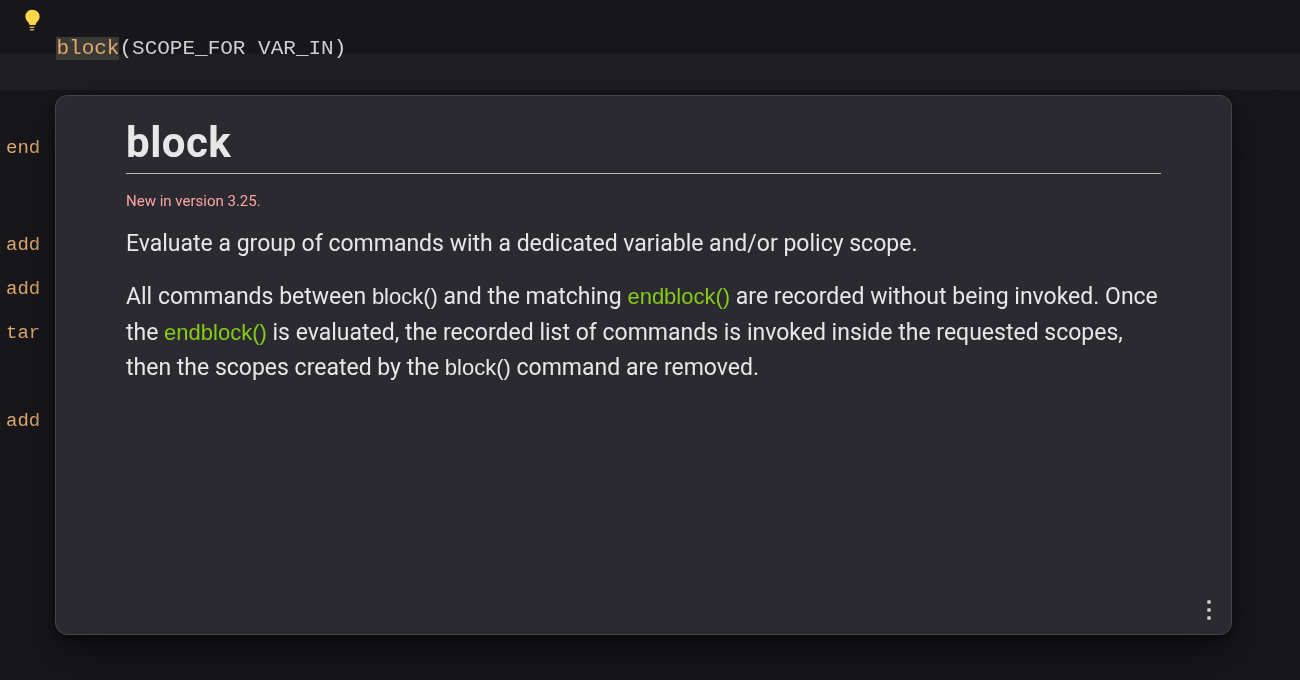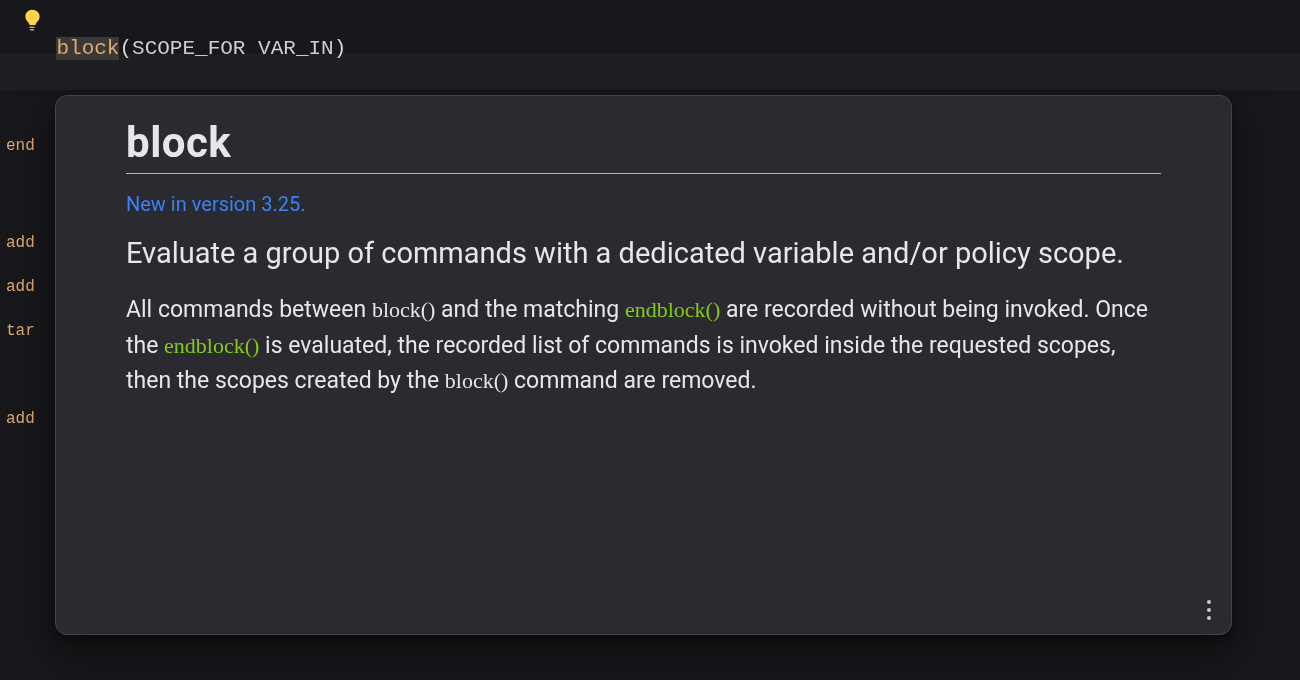--- a/index.html
+++ b/index.html
@@ -42,21 +42,21 @@
   .tok-func-sel {
     background: #3a3935;
     color: #e0a96d;
     padding: 0 0px;
   }
   .tok-paren { color: #d6d6d6; }
   .tok-kw    { color: #cfcfcf; }
   .bg-lines {
     position: absolute;
     left: 6px;
-    font-size: 16px;
+    font-size: 19px;
     line-height: 1.35;
     white-space: pre;
     color: #e0a96d;
   }
   .popup {
     position: absolute;
     left: 55px;
     top: 95px;
     width: 1177px;
     height: 540px;
@@ -73,26 +73,26 @@
     font-weight: 700;
     letter-spacing: .5px;
     margin: 2px 0 6px 0;
   }
   .popup hr {
     border: none;
     border-top: 1px solid #b7b7b9;
     margin: 6px 0 18px 0;
   }
   .popup .vers {
-    font-size: 20px;
+    font-size: 15px;
     margin: 6px 0 20px 0;
-    color: #3b82f6;
+    color: #fca5a5;
   }
   .popup .desc {
-    font-size: 29px;
+    font-size: 23px;
     margin: 8px 0 22px 0;
     color: #e7e7e7;
   }
   .popup .codeblock {
     background: #1f1f23;
     border-radius: 4px;
     padding: 16px 14px 48px 14px;
     font-family: ui-monospace, SFMono-Regular, Menlo, Consolas, "Liberation Mono", monospace;
     font-size: 22px;
     line-height: 1.6;
@@ -102,21 +102,21 @@
   }
   .cb-func  { color: #e7b86e; }
   .cb-paren { color: #d6d6d6; }
   .cb-arg   { color: #cfcfcf; }
   .popup .body {
     font-size: 23px;
     line-height: 1.55;
     color: #e7e7e7;
   }
   .mono {
-    font-family: Liberation Serif, serif;
+    font-family: Liberation Sans, sans-serif;
     font-size: 22px;
   }
   .link {
     color: #84cc16;
   }
   .kebab {
     position: absolute;
     right: 12px;
     bottom: 10px;
     width: 20px; height: 28px;

